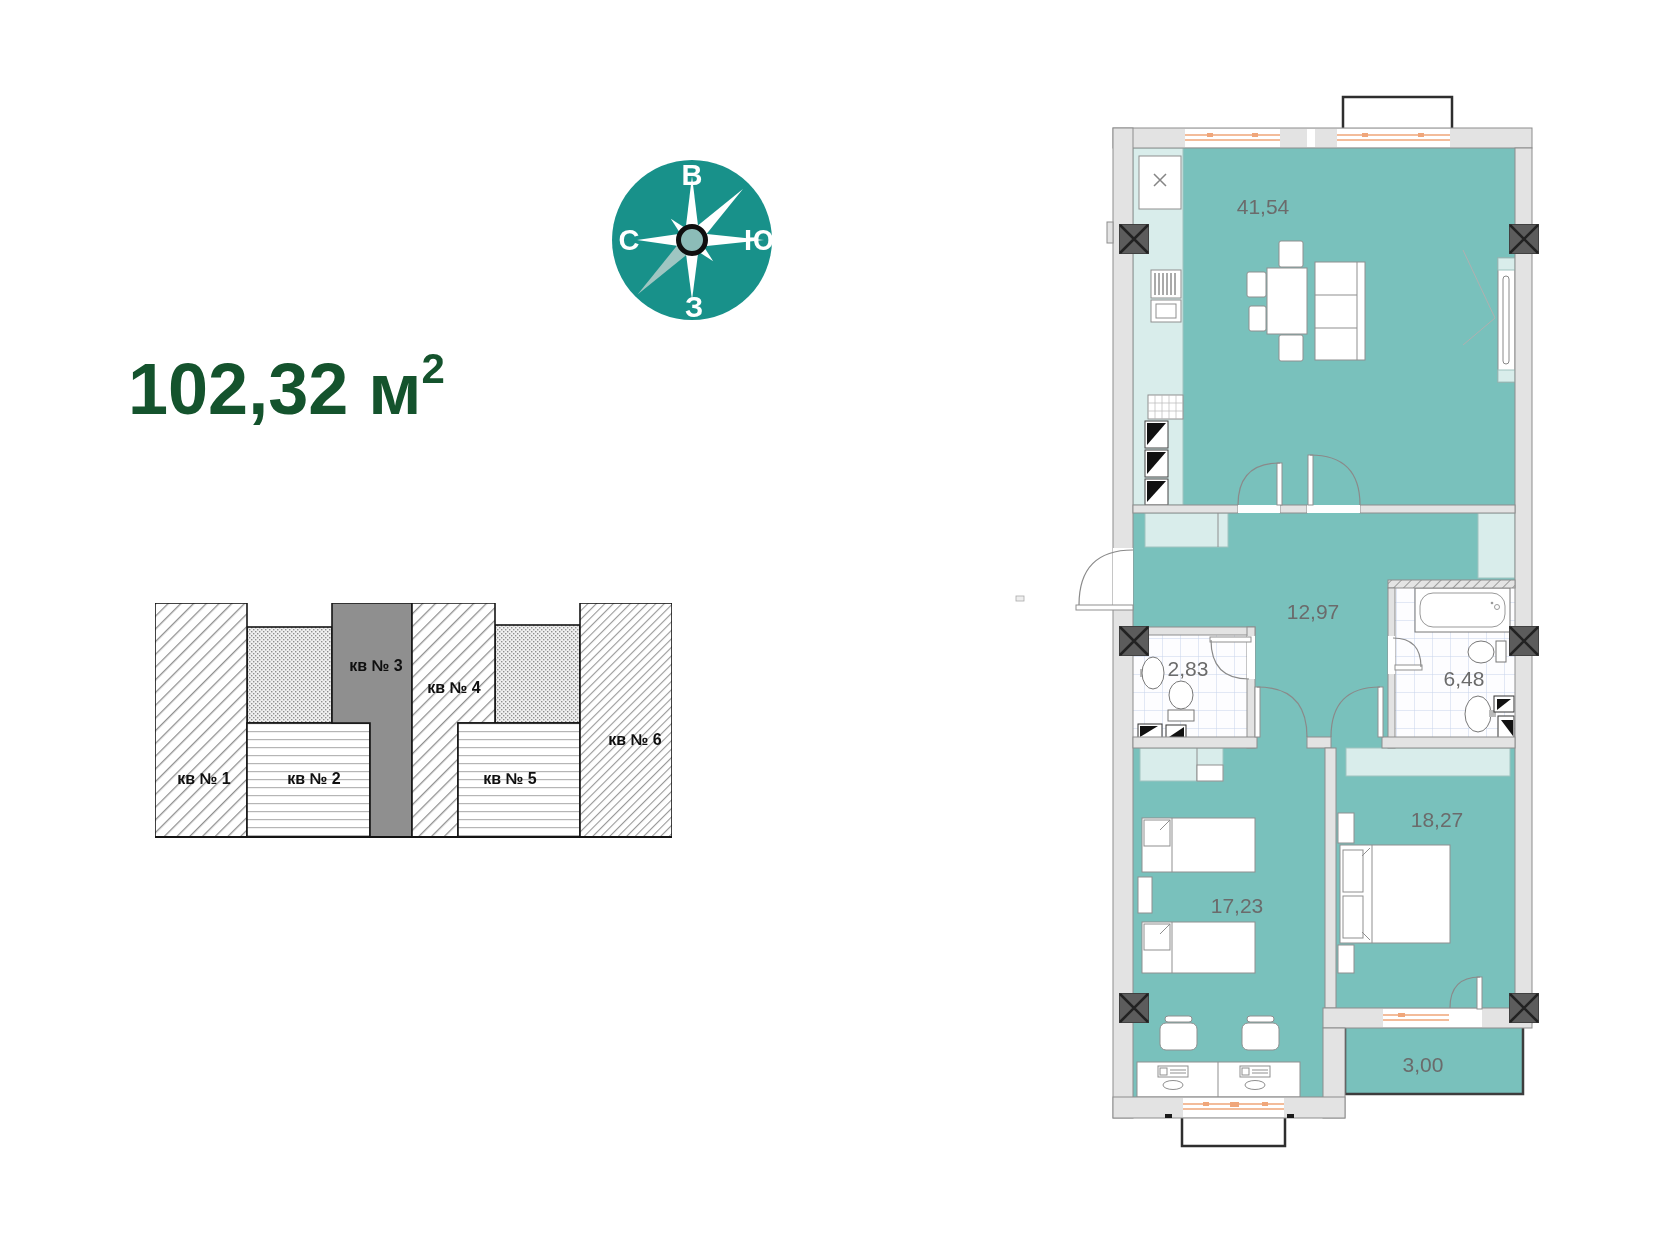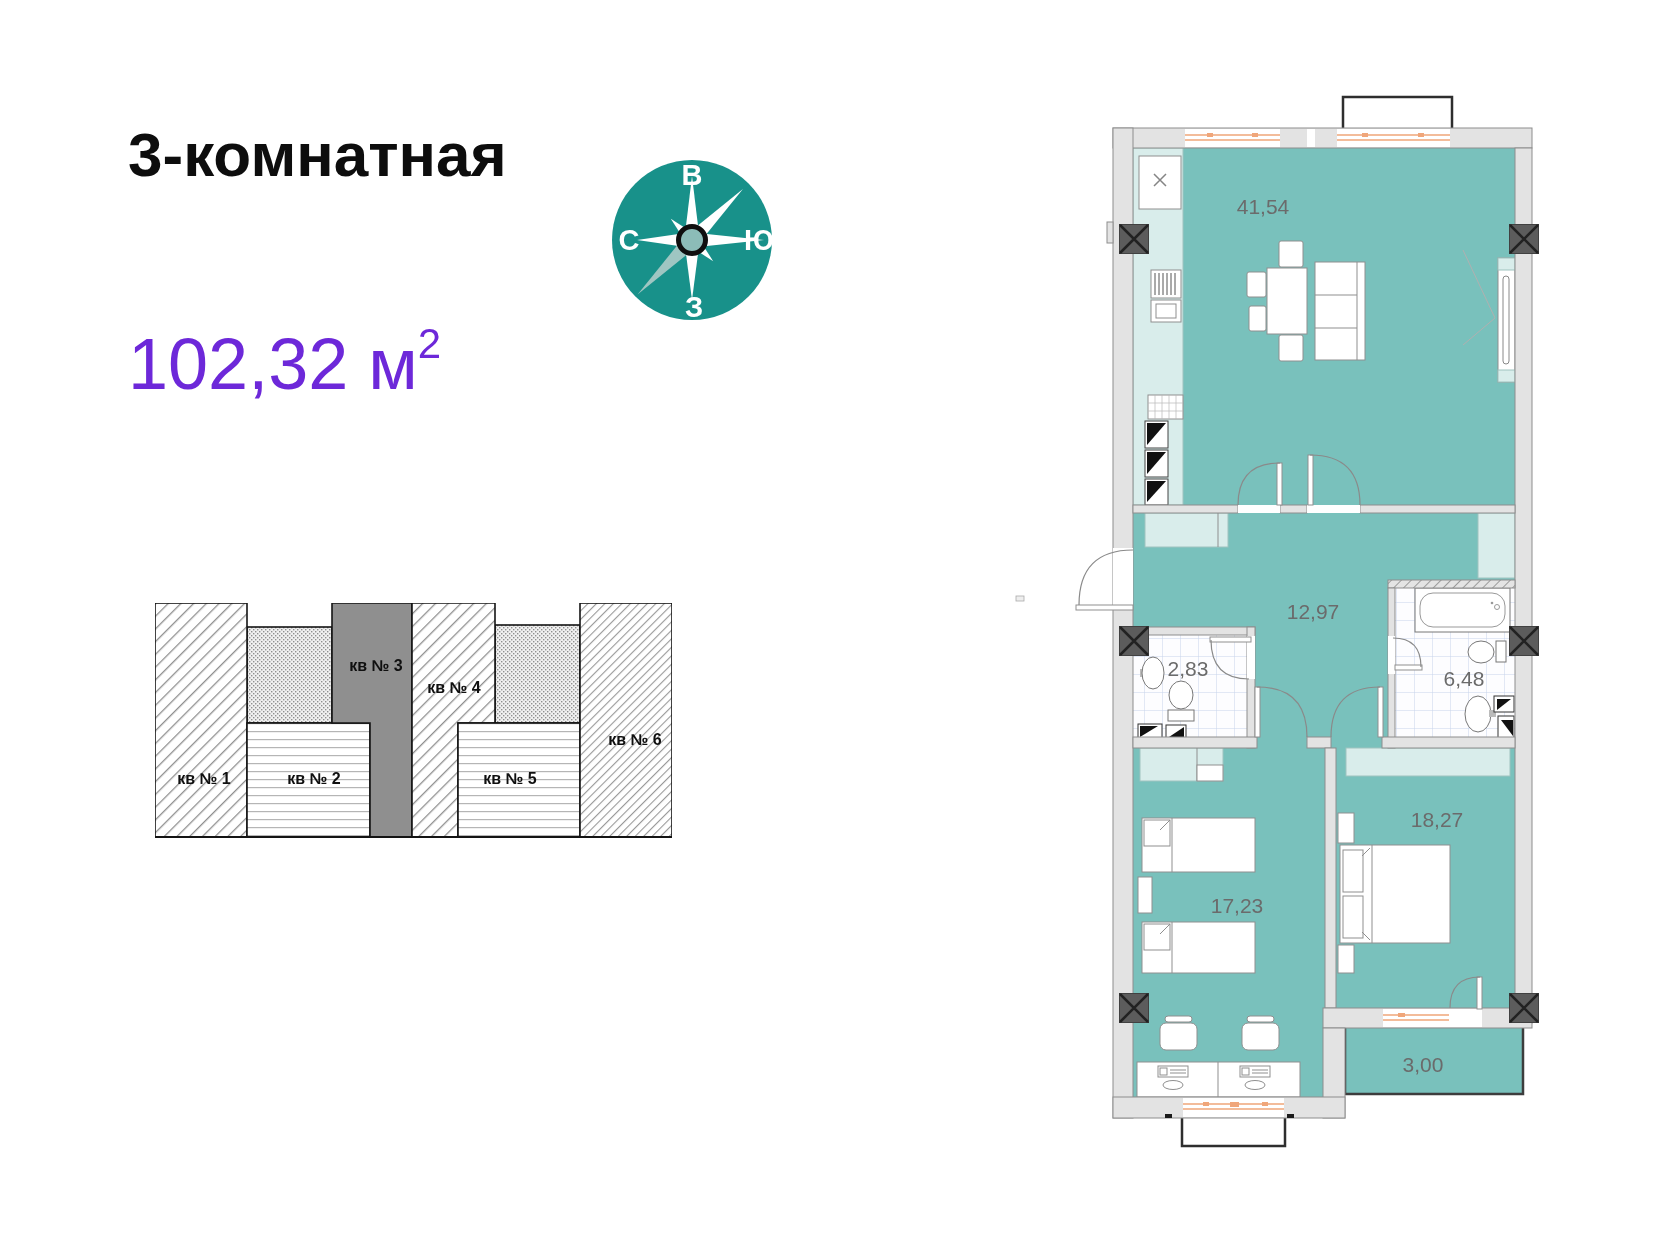--- a/index.html
+++ b/index.html
@@ -1,20 +1,20 @@
 <!DOCTYPE html>
 <html><head>
 <meta charset="utf-8">
 <style>
   html,body{margin:0;padding:0;background:#ffffff;}
   .page{position:relative;width:1680px;height:1260px;background:#fff;overflow:hidden;
         font-family:"Liberation Sans","DejaVu Sans",sans-serif;}
   .title{position:absolute;left:128px;top:122px;font-size:62px;line-height:66px;
          font-weight:bold;color:#0d0d0d;letter-spacing:0;}
-  .area{position:absolute;left:128px;top:323px;font-size:72px;font-weight:normal;color:#6d28d9;}
+  .area{position:absolute;left:128px;top:348px;font-size:72px;font-weight:bold;color:#14532d;}
   .area sup{font-size:42px;position:relative;top:-6px;}
   .abs{position:absolute;}
   
   .wall{fill:#e3e3e3;stroke:#8d8d8d;stroke-width:1;}
   .teal{fill:#79c1bc;}
   .lt{fill:#d9edeb;stroke:#9fc3bf;stroke-width:1;}
   .wht{fill:#ffffff;stroke:#8f8f8f;stroke-width:1;}
   .thin{fill:none;stroke:#8f8f8f;stroke-width:1;}
   .arc{fill:none;stroke:#8a8a8a;stroke-width:1.2;}
   .orange{stroke:#f0a67a;stroke-width:1.6;fill:none;}
@@ -24,21 +24,20 @@
   .complbl{font:bold 29px "Liberation Sans","DejaVu Sans",sans-serif;fill:#ffffff;text-anchor:middle;}
   .blk{stroke:#141414;stroke-width:1.6;}
   .dark{fill:#111;}
 </style>
 </head>
 <body>
 
 <div class="page">
 
   <div class="title">
-    <div>3-комнатная</div>
   </div>
   <div class="area"><span>102,32 м</span><sup>2</sup></div>
 
   <svg class="abs" style="left:607px;top:155px" width="170" height="170" viewBox="-85 -85 170 170">
     <circle r="80" fill="#18918a"></circle>
     <g fill="#ffffff">
       <polygon points="0,-64 6.5,-10 0,0 -6.5,-10"></polygon>
       <polygon points="0,-72 6.5,-10 0,0 -6.5,-10" transform="rotate(45)"></polygon>
       <polygon points="0,-72 6.5,-10 0,0 -6.5,-10" transform="rotate(90)"></polygon>
       <polygon points="0,-30 5,-7 0,0 -5,-7" transform="rotate(135)"></polygon>

